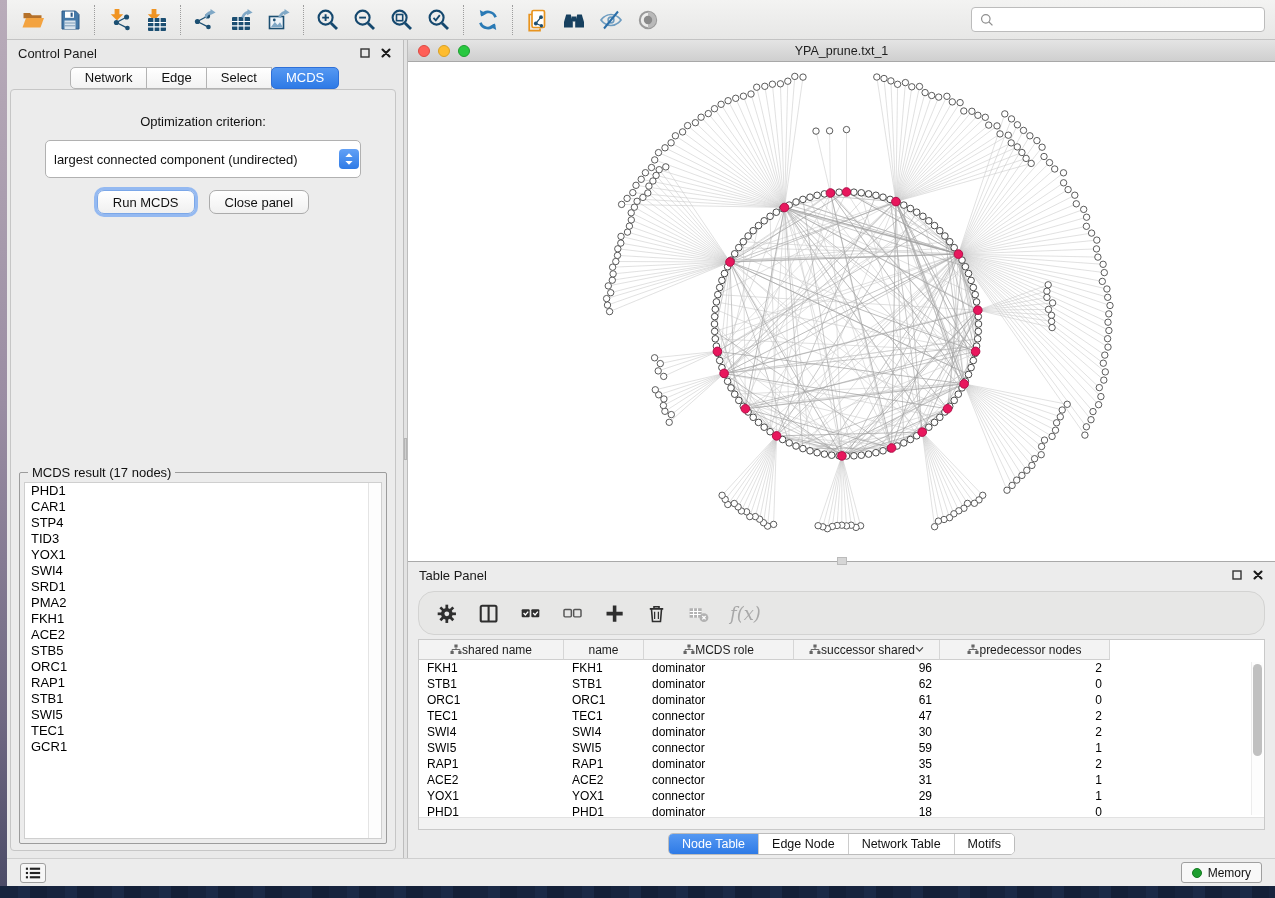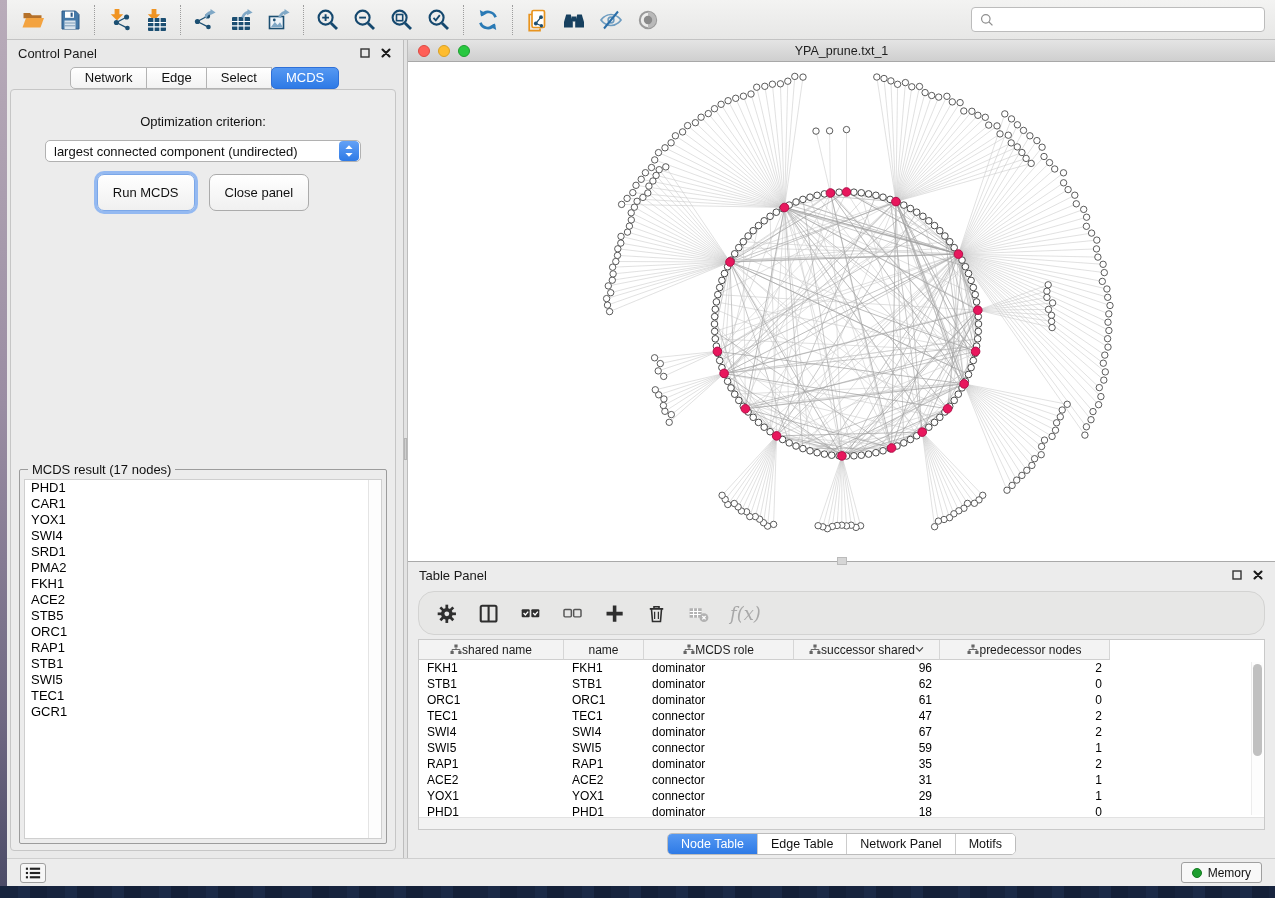--- a/index.html
+++ b/index.html
@@ -31,27 +31,27 @@
   .win-btns { margin-left:auto; display:flex; align-items:center; gap:9px; }
   .win-btn { background:none; border:none; width:12px; height:12px; display:flex; align-items:center; justify-content:center; }
   .cp-tabs { display:flex; justify-content:center; align-items:flex-end; height:23px; flex:0 0 23px; position:relative; z-index:2; }
   .cp-tab { font-size:13px; color:#111; background:linear-gradient(#ffffff,#f2f2f2); border:1px solid #b3b3b3;
     padding:2px 14px 3px; margin-left:-1px; }
   .cp-tab:first-child { border-radius:5px 0 0 5px; }
   .cp-tab.active { background:linear-gradient(#5598f2,#2e7ae6); color:#fff; border-color:#2e70d8; border-radius:5px; position:relative; z-index:3; }
   .cp-content { margin:0 7px 7px 3px; flex:1; background:#ececec; border:1px solid #c6c6c6; border-radius:4px;
     display:flex; flex-direction:column; align-items:center; padding-top:24px; position:relative; }
   .opt-label { font-size:13px; color:#111; }
-  .select-box { margin-top:11px; width:316px; height:22px; border:1px solid #b1b1b1; border-radius:5px; background:#fff;
+  .select-box { margin-top:11px; width:316px; height:38px; border:1px solid #b1b1b1; border-radius:5px; background:#fff;
     display:flex; align-items:center; overflow:hidden; }
   .select-box .sel-text { flex:1; font-size:13px; color:#111; padding:0 8px; white-space:nowrap; }
   .sel-stepper { width:20px; height:20px; margin:0 1px; border-radius:4px;
     background:linear-gradient(#63a1f6,#2e7ae6); display:flex; align-items:center; justify-content:center; }
   .btn-row { margin-top:12px; display:flex; gap:14px; }
-  .mac-btn { height:37px; padding:0 15px; font-size:13px; font-family:"Liberation Sans",sans-serif; color:#111;
+  .mac-btn { height:24px; padding:0 15px; font-size:13px; font-family:"Liberation Sans",sans-serif; color:#111;
     background:linear-gradient(#ffffff,#f0f0f0); border:1px solid #ababab; border-radius:7px; }
   .mac-btn.focused { box-shadow:0 0 0 3px rgba(77,143,245,.55); border-color:#7ba7e8; }
   .result-group { align-self:stretch; margin:258px 8px 6px 8px; flex:1; border:1px solid #9c9c9c; border-radius:2px; position:relative; }
   .result-title { position:absolute; top:-8px; left:8px; background:#ececec; padding:0 4px; font-size:13px; color:#111; }
   .result-list { position:absolute; left:4px; right:4px; top:9px; bottom:4px; background:#fff; border:1px solid #cfcfcf; overflow:hidden; }
   .result-scroll { position:absolute; top:0; bottom:0; right:0; width:13px; border-left:1px solid #e4e4e4; background:#fdfdfd; }
   .result-item { font-size:13px; color:#000; line-height:16px; padding-left:6px; }
 
   
   .v-splitter { width:5px; flex:0 0 5px; background:#e3e3e3; border-left:1px solid #bdbdbd; border-right:1px solid #bdbdbd; position:relative; }
@@ -313,20 +313,22 @@
           <div class="btn-row">
             <button class="mac-btn focused">Run MCDS</button>
             <button class="mac-btn">Close panel</button>
           </div>
           <div class="result-group">
             <span class="result-title">MCDS result (17 nodes)</span>
             <div class="result-list" id="result-list">
               <div class="result-scroll"></div>
             <div class="result-item">PHD1</div>
                 <div class="result-item">CAR1</div>
+                <div class="result-item">STP4</div>
+                <div class="result-item">TID3</div>
                 <div class="result-item">YOX1</div>
                 <div class="result-item">SWI4</div>
                 <div class="result-item">SRD1</div>
                 <div class="result-item">PMA2</div>
                 <div class="result-item">FKH1</div>
                 <div class="result-item">ACE2</div>
                 <div class="result-item">STB5</div>
                 <div class="result-item">ORC1</div>
                 <div class="result-item">RAP1</div>
                 <div class="result-item">STB1</div>
@@ -1290,21 +1292,21 @@
                   <div class="td" style="width: 145px;">TEC1</div>
                   <div class="td" style="width: 80px;">TEC1</div>
                   <div class="td" style="width: 150px;">connector</div>
                   <div class="td num" style="width: 146px;">47</div>
                   <div class="td num" style="width: 170px;">2</div>
                 </div>
                 <div class="tr">
                   <div class="td" style="width: 145px;">SWI4</div>
                   <div class="td" style="width: 80px;">SWI4</div>
                   <div class="td" style="width: 150px;">dominator</div>
-                  <div class="td num" style="width: 146px;">67</div>
+                  <div class="td num" style="width: 146px;">30</div>
                   <div class="td num" style="width: 170px;">2</div>
                 </div>
                 <div class="tr">
                   <div class="td" style="width: 145px;">SWI5</div>
                   <div class="td" style="width: 80px;">SWI5</div>
                   <div class="td" style="width: 150px;">connector</div>
                   <div class="td num" style="width: 146px;">59</div>
                   <div class="td num" style="width: 170px;">1</div>
                 </div>
                 <div class="tr">
@@ -1337,22 +1339,22 @@
                 </div>
               </div>
             <div class="v-scroll">
                 <div class="v-thumb"></div>
               </div>
             <div class="h-scroll"></div>
           </div>
           <div class="tp-tabs">
             <div class="tab-group" id="tp-tabs">
                 <button class="tp-tab active">Node Table</button>
-                <button class="tp-tab">Edge Table</button>
-                <button class="tp-tab">Network Panel</button>
+                <button class="tp-tab">Edge Node</button>
+                <button class="tp-tab">Network Table</button>
                 <button class="tp-tab">Motifs</button>
               </div>
           </div>
         </div>
       </div>
     </div>
 
     <div class="status-bar">
       <button class="list-btn">
         <svg width="18" height="16" viewBox="0 0 20 18">

